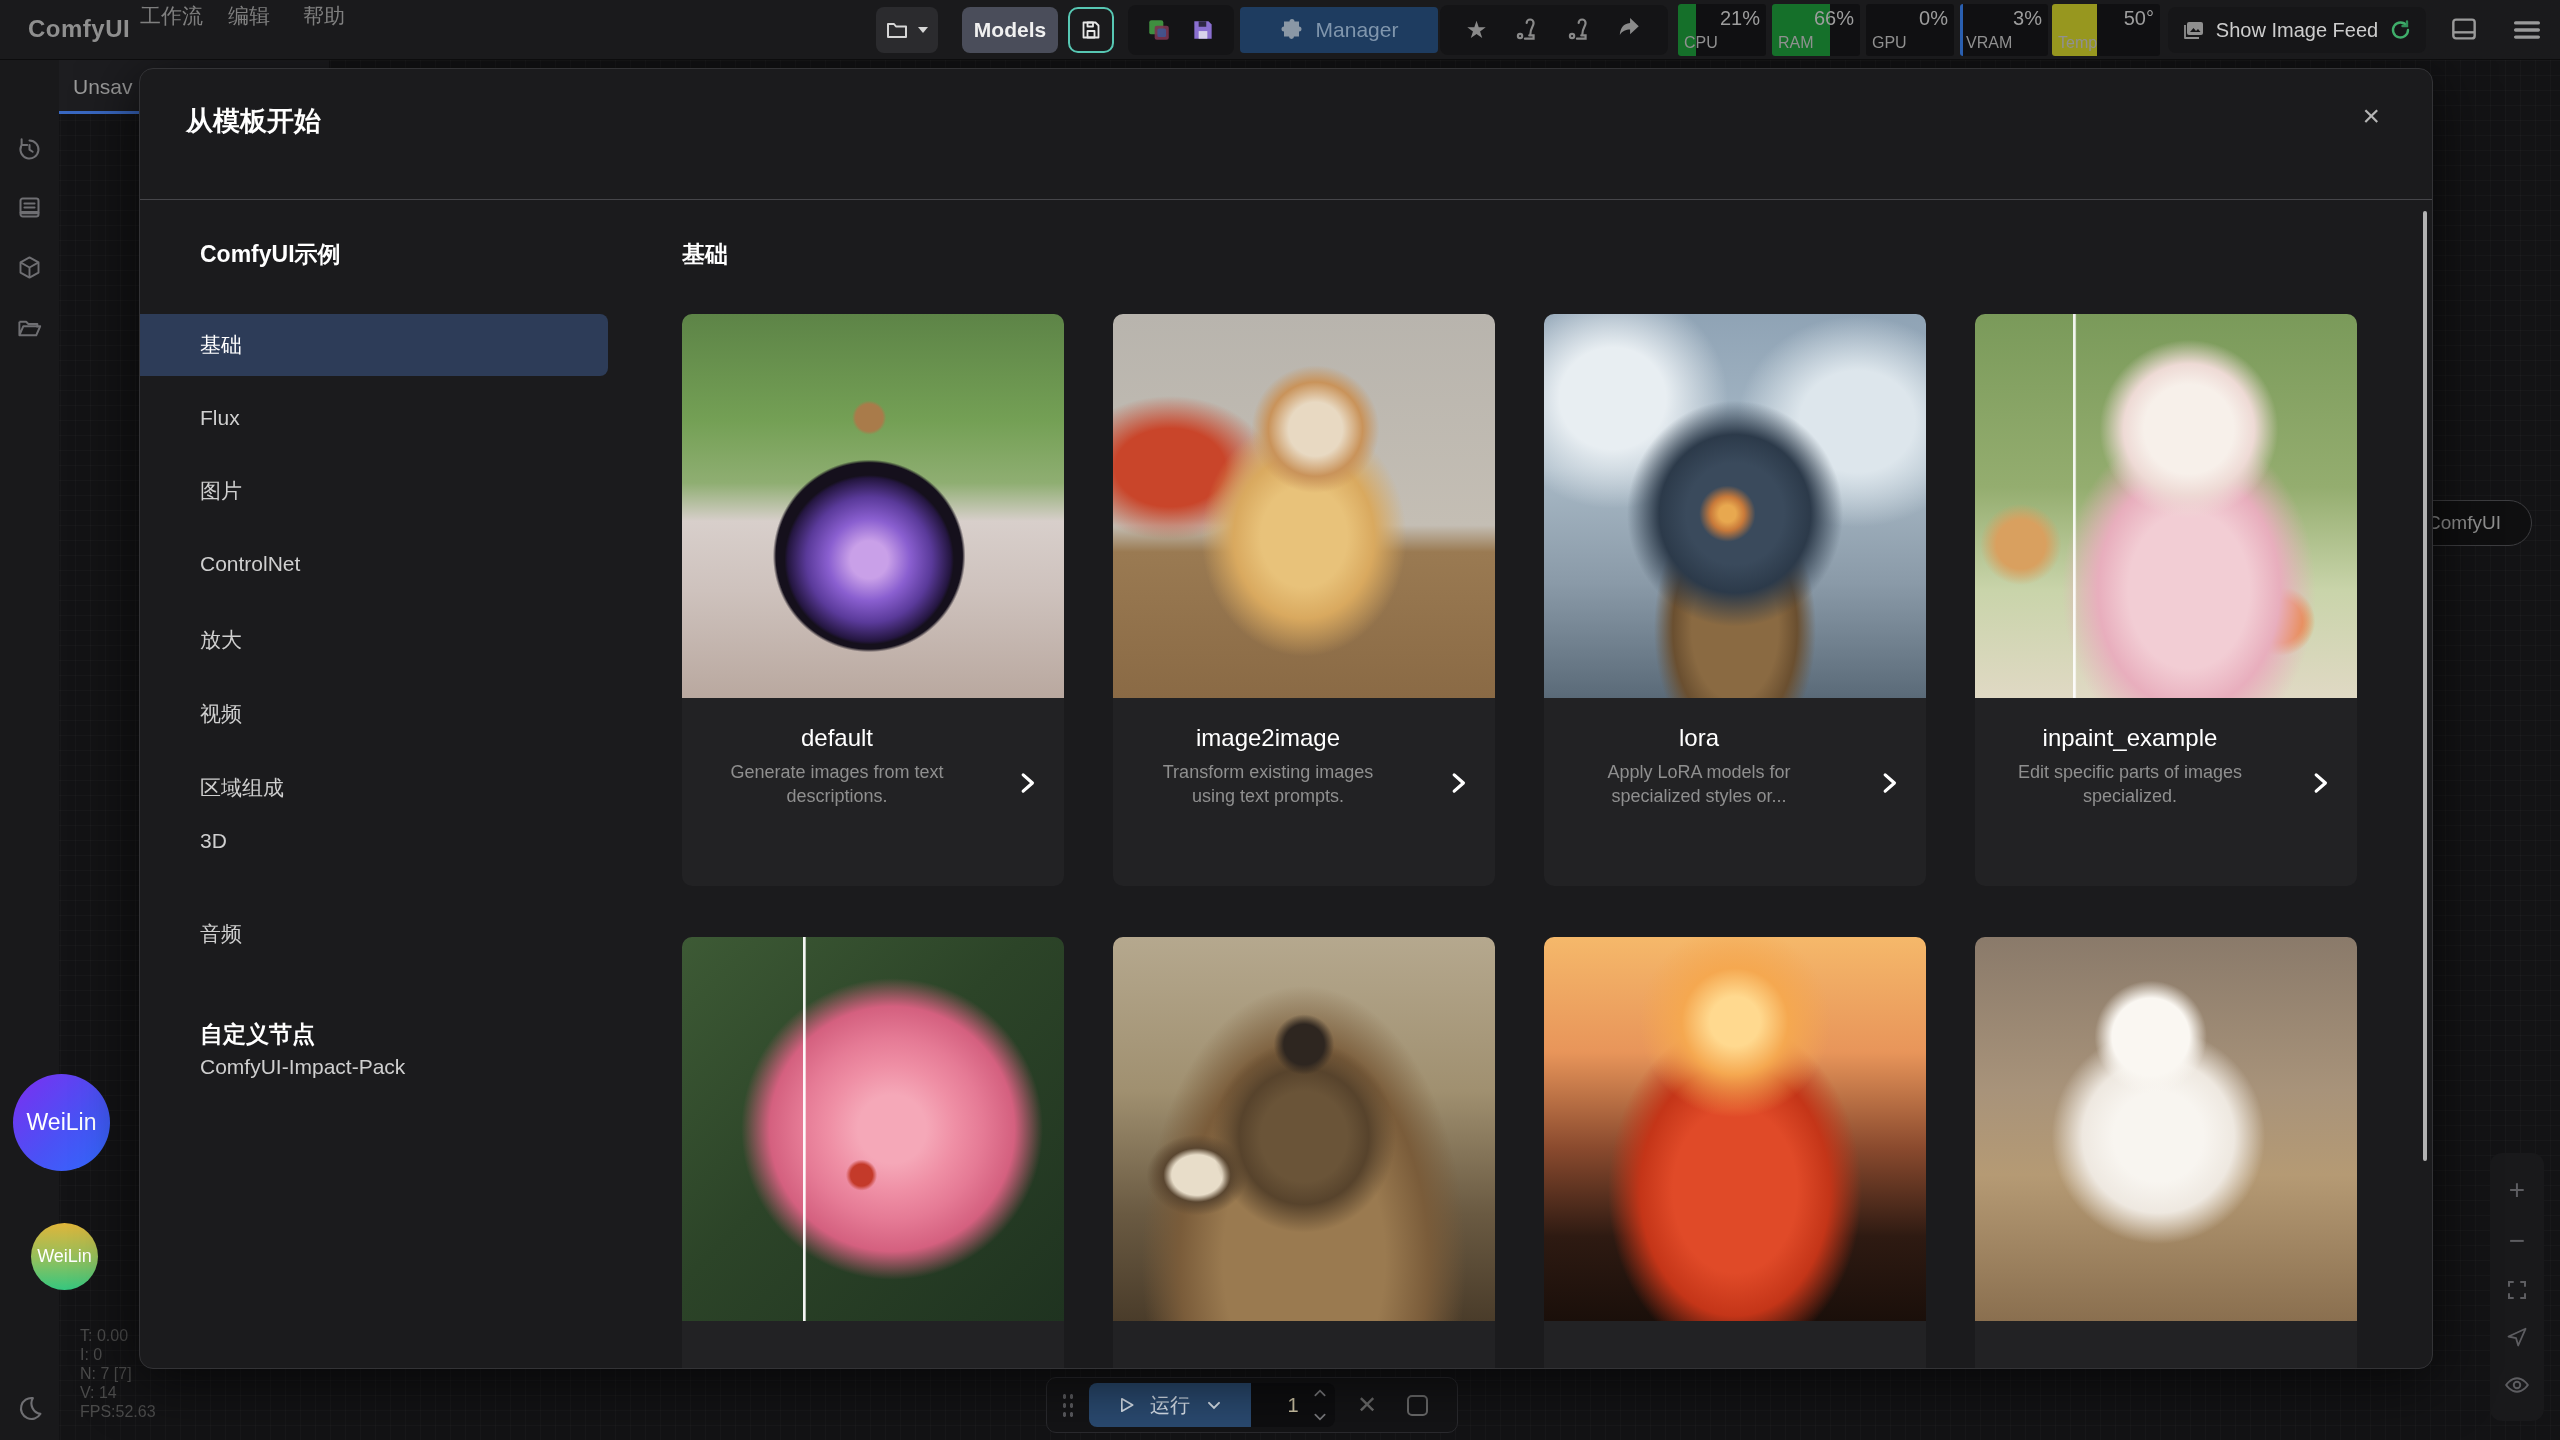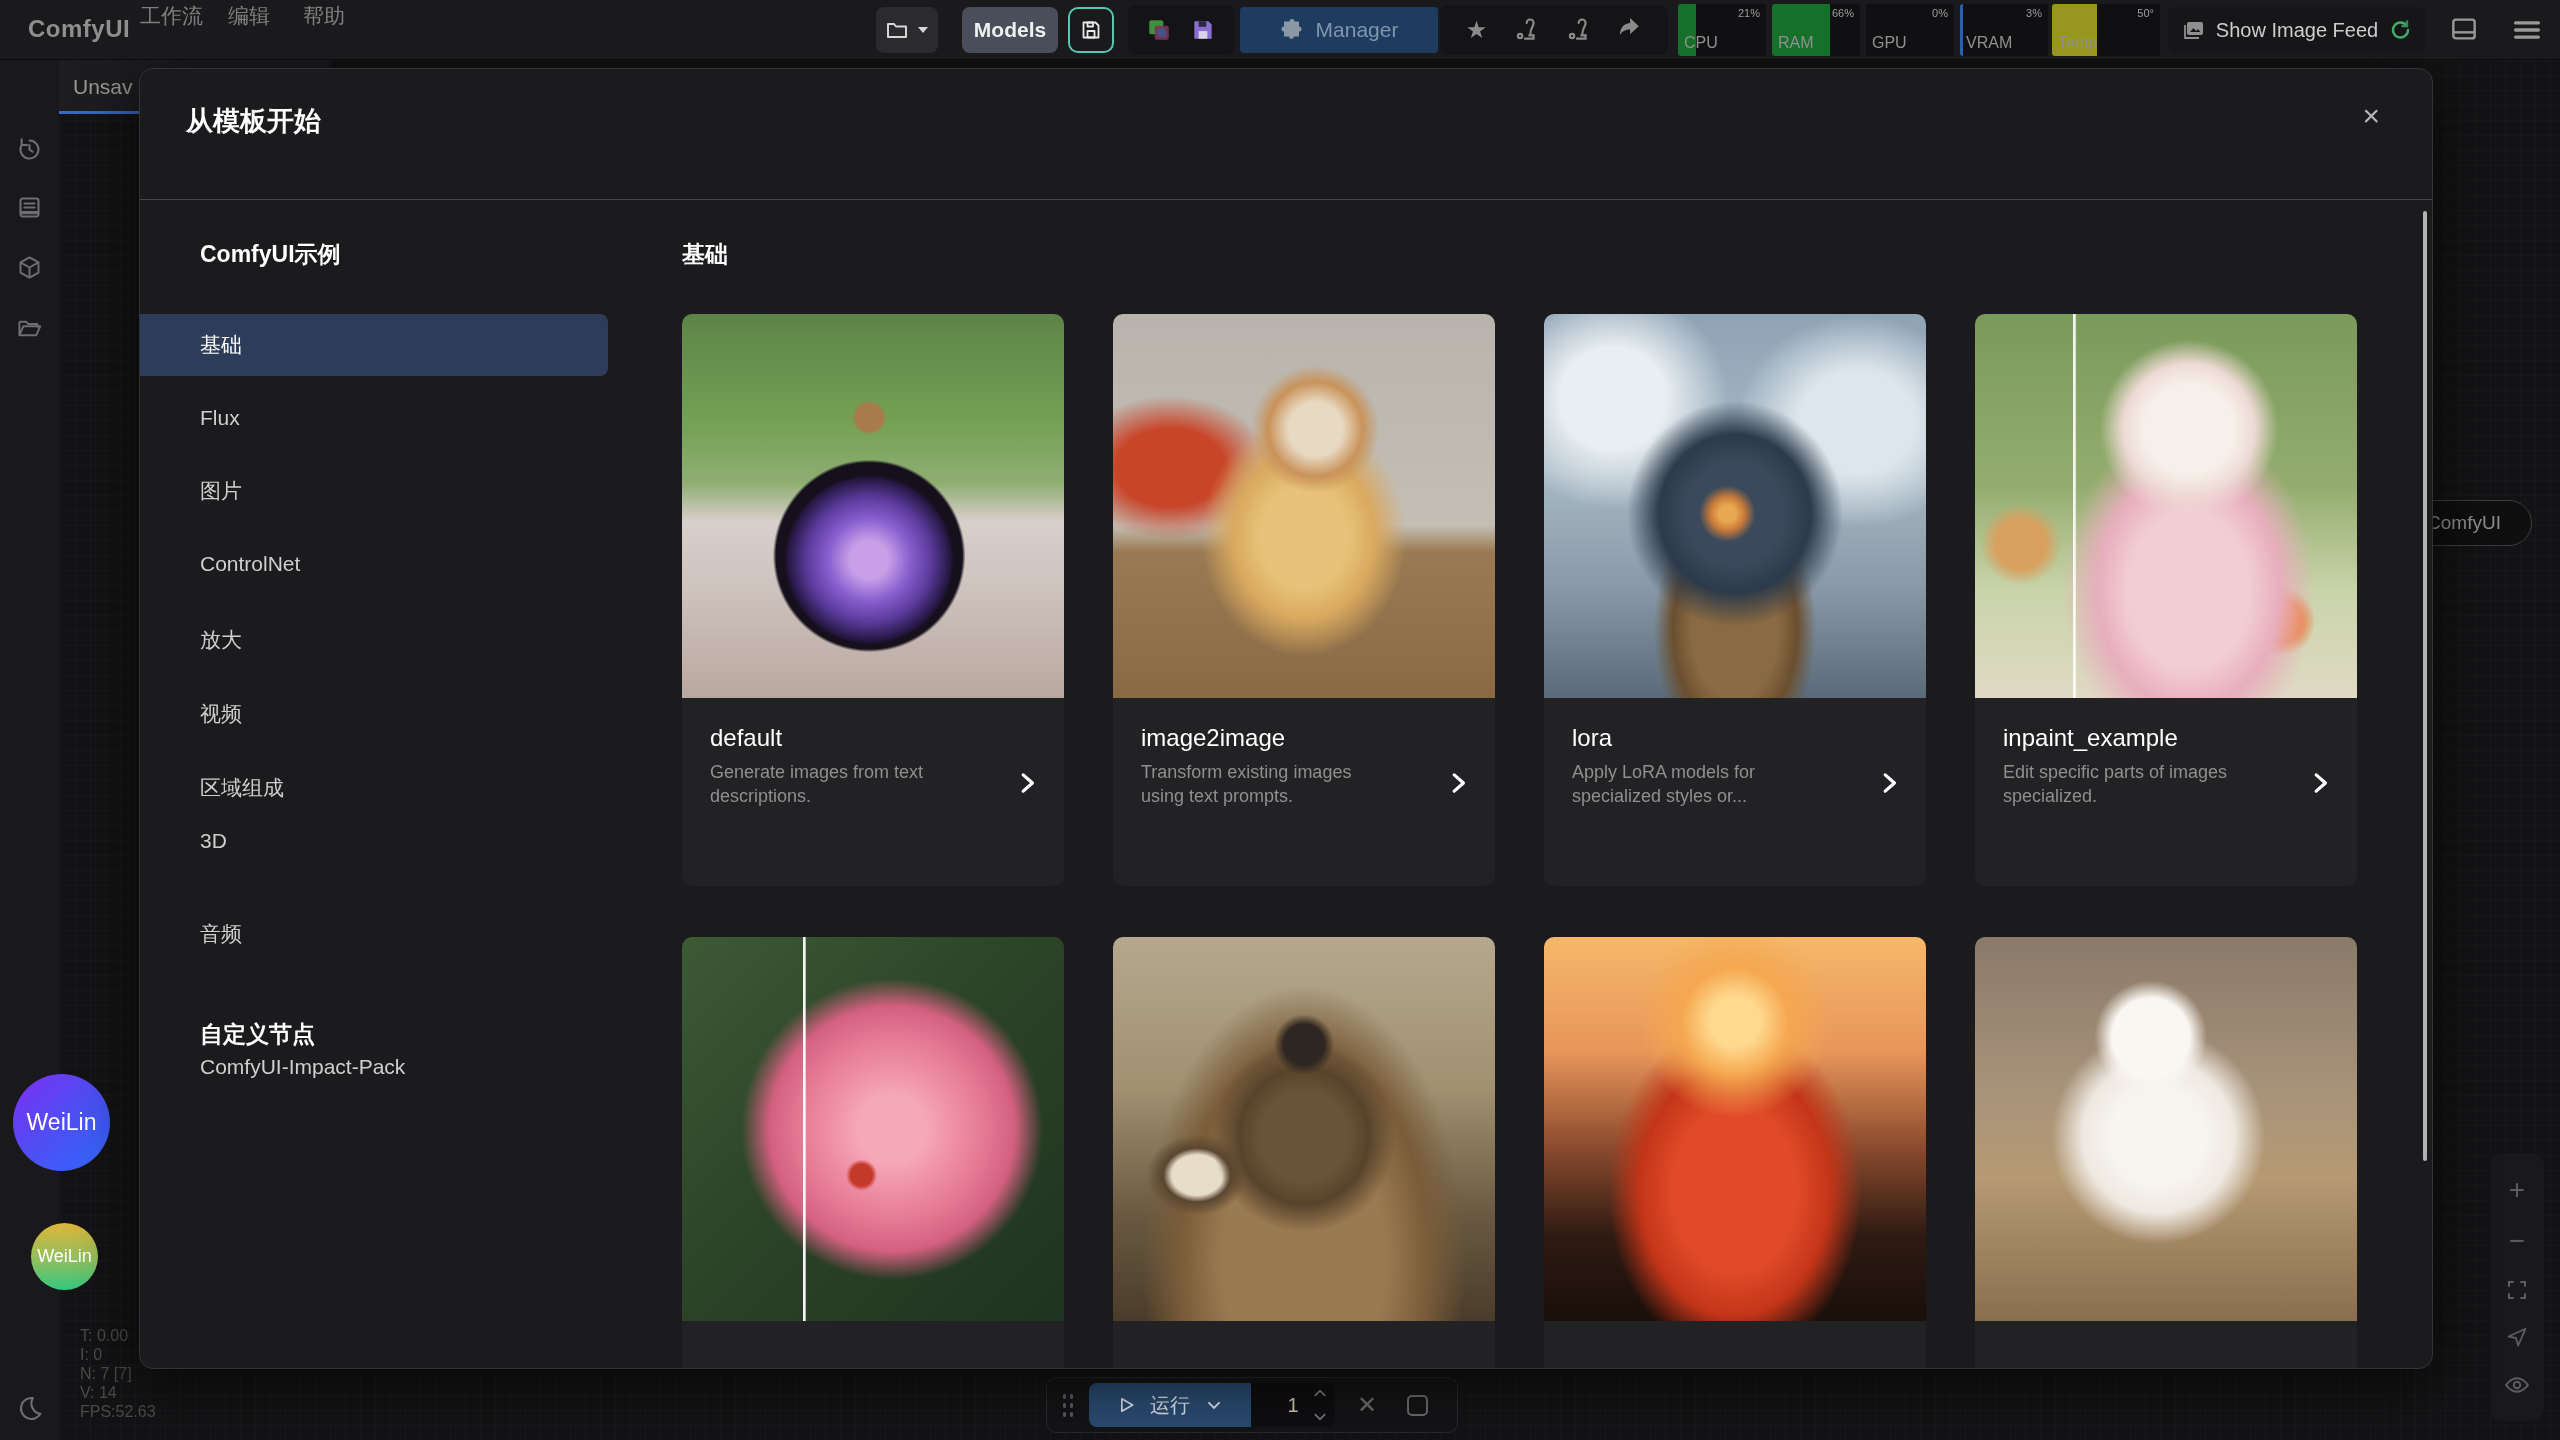--- a/index.html
+++ b/index.html
@@ -32,21 +32,21 @@
   #save-btn { left:1068px; width:46px; border:2px solid #57c7b3; border-radius:10px; color:#e8e8e8; background:#1a1a1c; }
   .icon-group { position:absolute; top:5px; height:50px; background:#141416; border-radius:8px; display:flex; align-items:center; }
   #group-a { left:1128px; width:106px; justify-content:space-evenly; }
   #manager-btn { position:absolute; left:1240px; top:7px; width:198px; height:46px; background:#1e3c60; border-radius:4px;
     display:flex; align-items:center; justify-content:center; gap:12px; color:#8096ad; font-size:21px; }
   #group-b { left:1440px; width:228px; justify-content:space-evenly; color:#8a8a8a; }
   .star-glyph { font-size:24px; color:#8a8a8a; }
   .monitor { position:absolute; top:4px; height:52px; background:#101012; border-radius:3px; overflow:hidden; }
   .monitor .fill { position:absolute; left:0; top:0; bottom:0; }
   .monitor .mlabel { position:absolute; left:6px; bottom:4px; font-size:16px; color:#909090; z-index:2;}
-  .monitor .mvalue { position:absolute; right:6px; top:3px; font-size:11px; color:#9d9d9d; z-index:2;}
+  .monitor .mvalue { position:absolute; right:6px; top:3px; font-size:20px; color:#9d9d9d; z-index:2;}
   #show-feed-btn { position:absolute; left:2168px; top:7px; width:258px; height:46px; background:#161618; border-radius:8px;
     display:flex; align-items:center; justify-content:center; gap:10px; color:#cdcdcd; font-size:20px; }
   #panel-btn { position:absolute; left:2448px; top:13px; color:#9a9a9a; }
   #hamburger-btn { position:absolute; left:2510px; top:13px; color:#9a9a9a; }
 
   
   #rail { position:absolute; left:0; top:60px; width:59px; height:1380px; background:#19191b; z-index:6; }
   .rail-icon { position:absolute; left:16px; color:#6f6f73; }
 
   
@@ -95,21 +95,21 @@
   #modal-close { position:absolute; right:52px; top:30px; font-size:30px; color:#b5b5b5; }
   #modal-divider { position:absolute; left:0; top:130px; width:100%; height:1px; background:#46464a; }
   #modal-scrollbar { position:absolute; right:5px; top:142px; width:4px; height:950px; background:#b2b2b2; border-radius:2px; }
 
   .side-heading { position:absolute; left:60px; font-size:23px; font-weight:bold; color:#fff; }
   .nav-item { position:absolute; left:0; width:468px; height:62px; border-radius:0 8px 8px 0;
     display:flex; align-items:center; padding-left:60px; font-size:21px; color:#cfcfcf; }
   .nav-item.selected { background:#2d3c58; color:#fff; }
 
   #content-heading { position:absolute; left:542px; top:170px; font-size:23px; font-weight:bold; color:#fff; }
-  .card-row { position:absolute; left:542px; display:flex; gap:49px; }
+  .card-row { position:absolute; left:542px; display:flex; gap:49px;text-align:center; }
   .card { width:382px; border-radius:10px; overflow:hidden; background:#222224; position:relative; }
   .card-img { width:382px; height:384px; }
   .card-body { position:relative; height:188px; padding:26px 100px 0 28px; }
   .card-title { font-size:24px; color:#fff; }
   .card-desc { margin-top:8px; font-size:18px; line-height:1.35; color:#8f8f8f; }
   .card-arrow { position:absolute; right:24px; top:72px; color:#fff; }
 
   
   .img1 { background:
     radial-gradient(circle at 49% 27%, #a97b4a 0 4%, transparent 5%),

